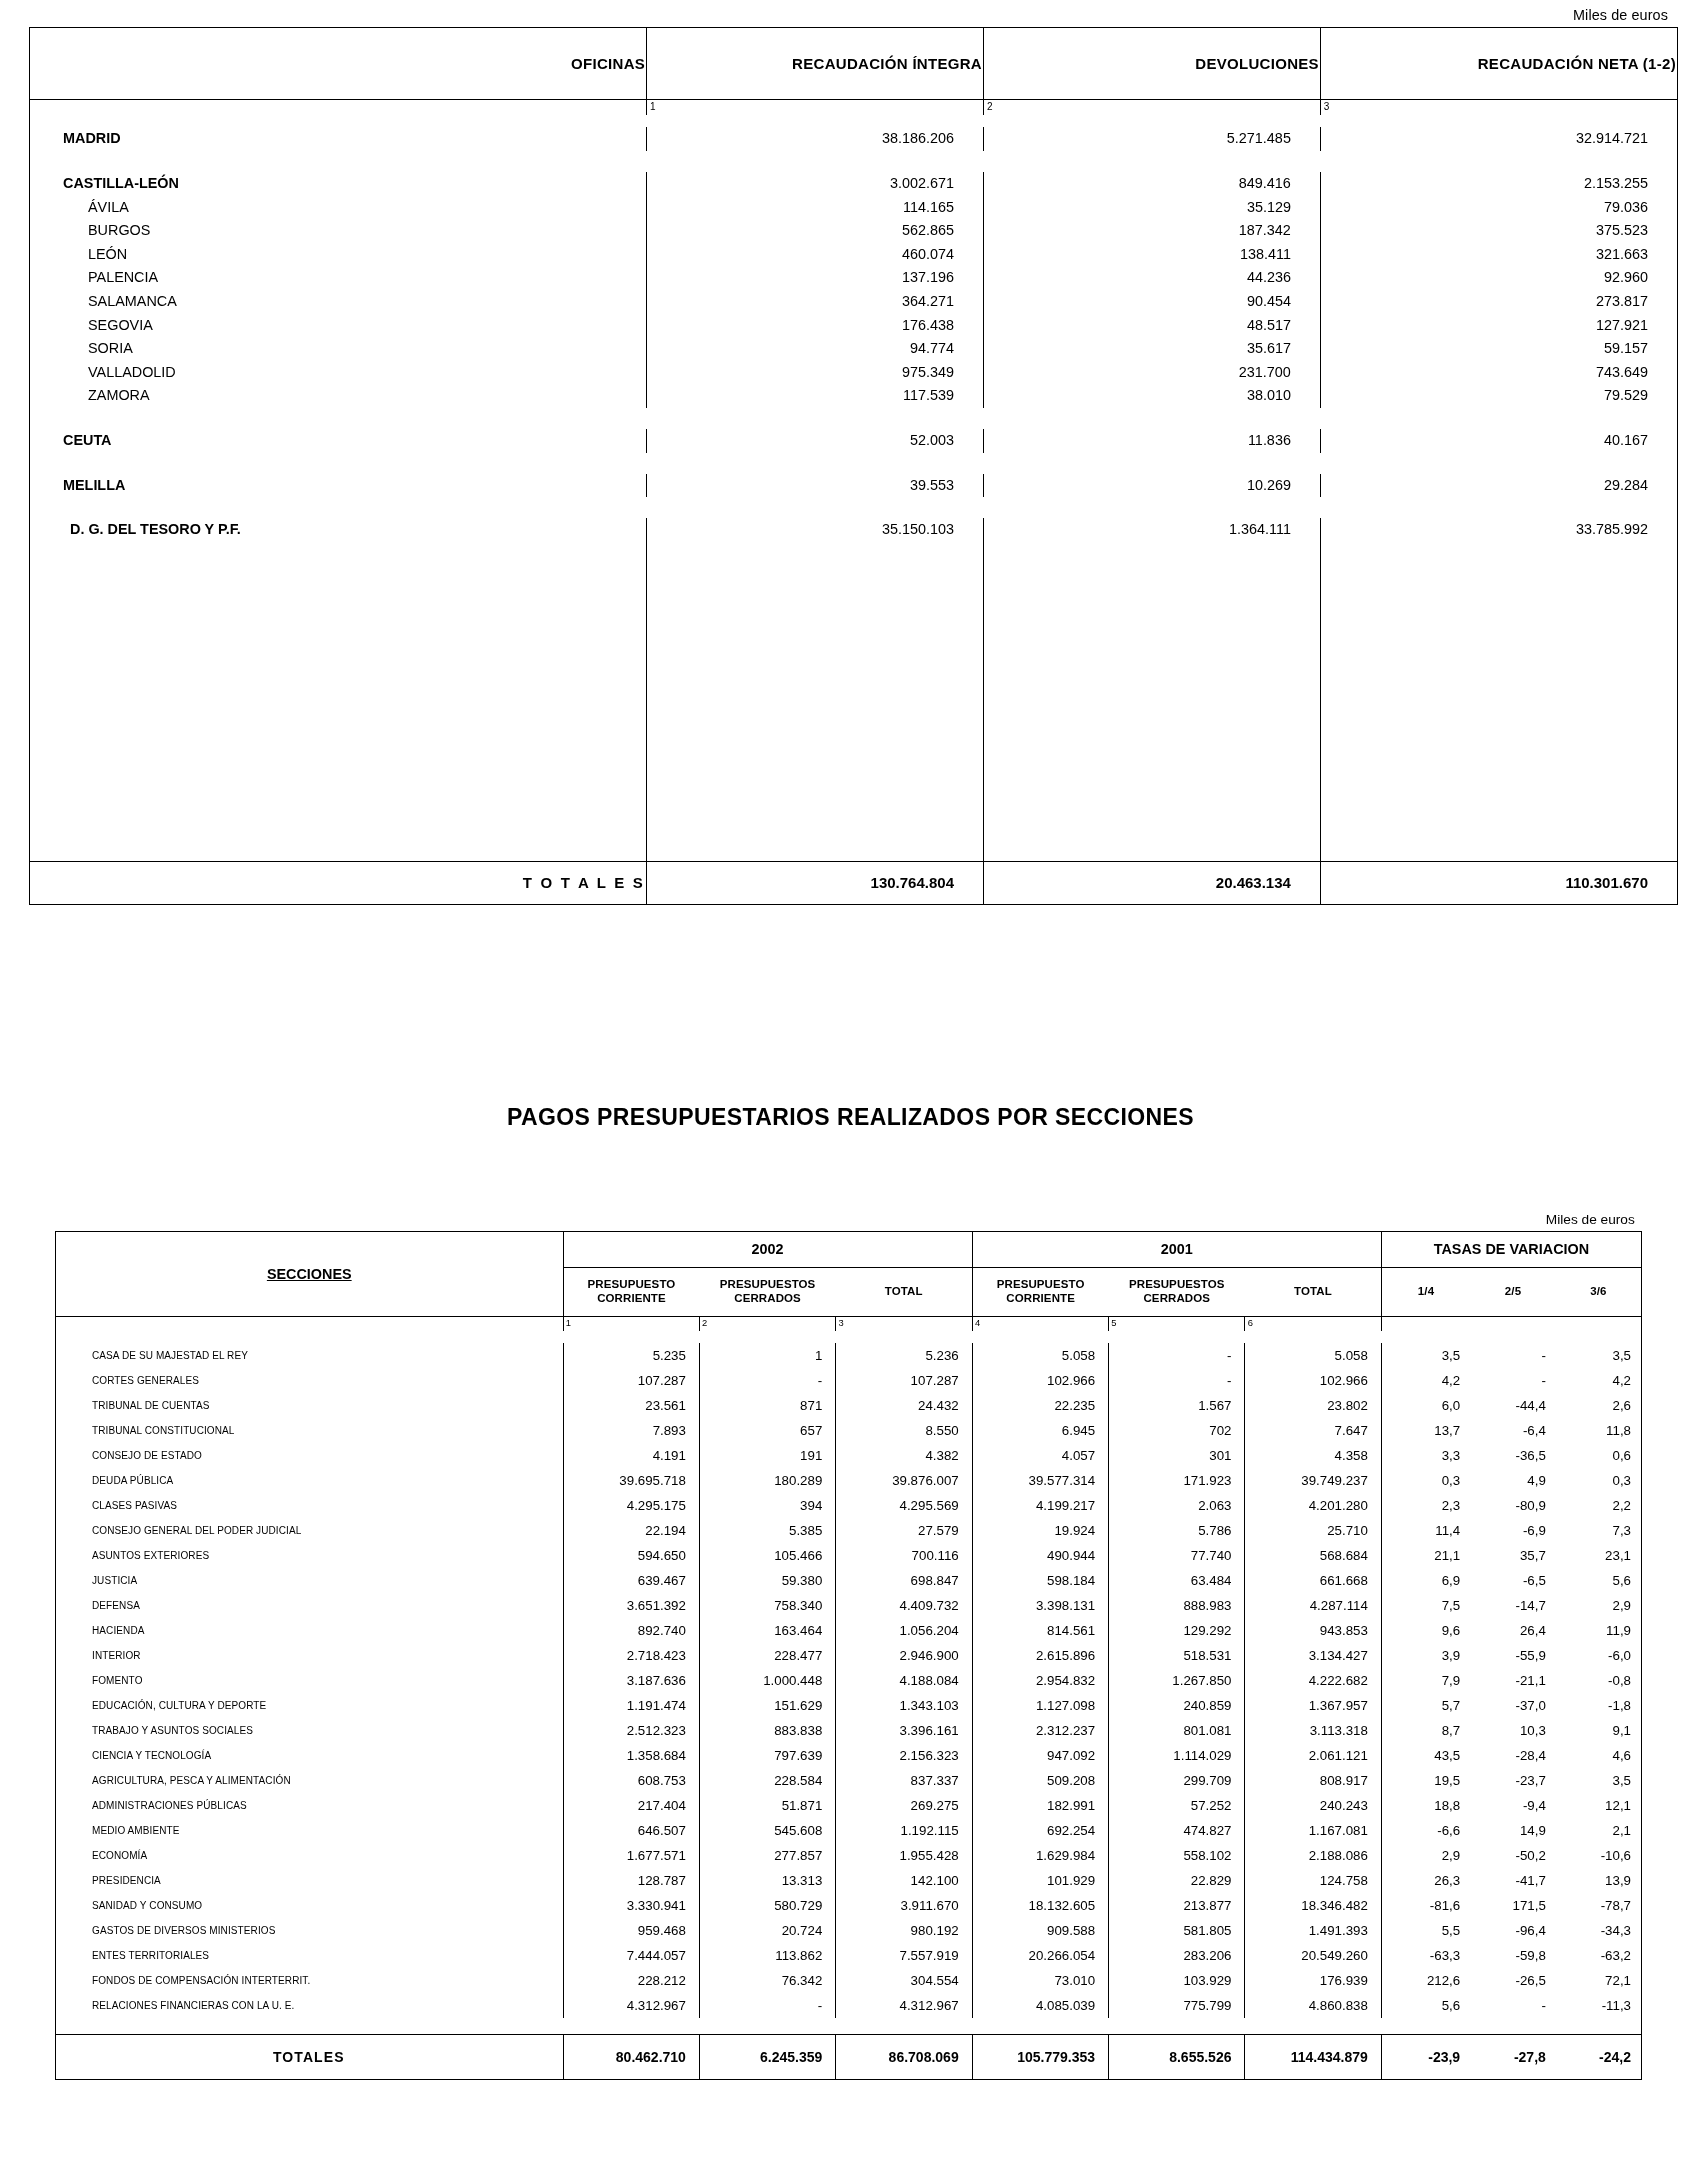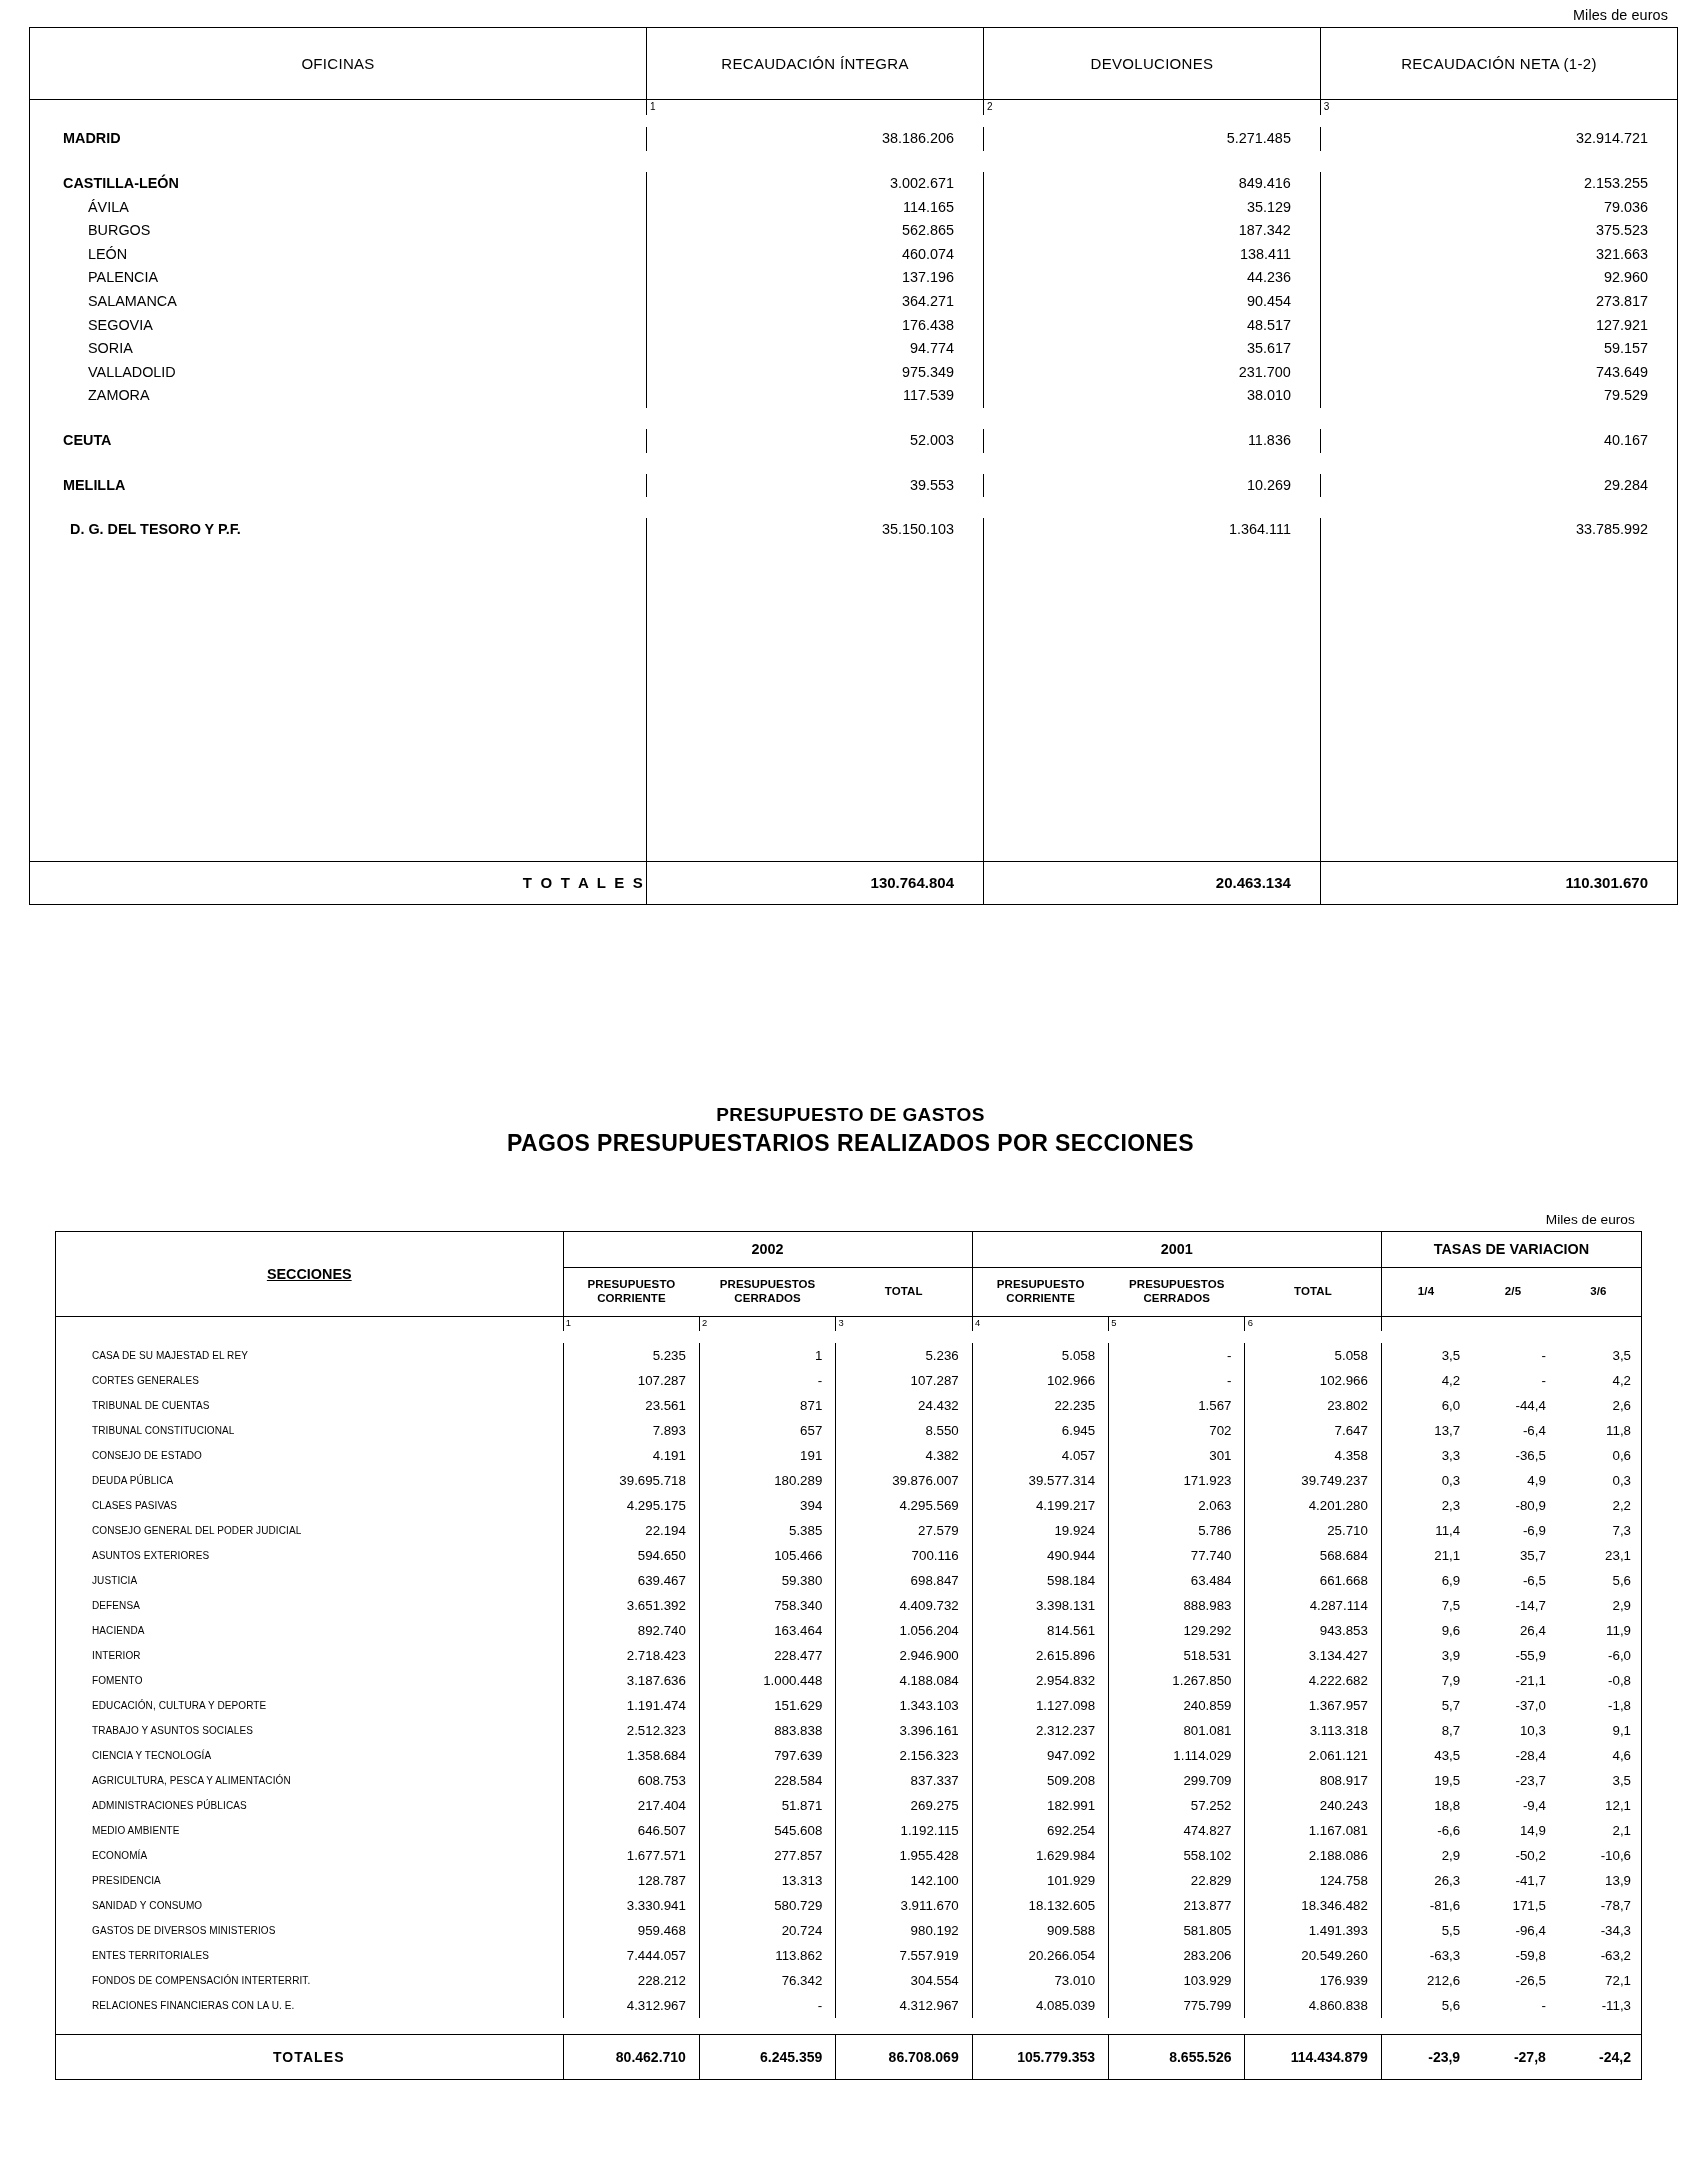--- a/index.html
+++ b/index.html
@@ -45,23 +45,23 @@
     border: 1.4px solid #000;
   }
   .t1 th, .t1 td {
     border: none;
     vertical-align: top;
   }
   .t1 .hdrrow th {
     border-bottom: 1.4px solid #000;
     height: 69px;
     font-size: 15px;
-    font-weight: normal;
+    font-weight: bold;
     letter-spacing: 0.3px;
-    text-align: center;
+    text-align: right;
     vertical-align: middle;
   }
   .t1 .vline {
     border-left: 1.4px solid #000;
   }
   .num-hdr {
     font-size: 10px;
     font-weight: normal;
     text-align: left;
     padding-left: 2.9px;
@@ -380,21 +380,20 @@
         <td colspan="2" class="lbl">T O T A L E S</td>
         <td colspan="2" class="val vline">130.764.804</td>
         <td colspan="2" class="val vline">20.463.134</td>
         <td colspan="2" class="val vline">110.301.670</td>
       </tr>
     </tbody>
       </table>
   </div>
 
   <div class="titleblock">
-    <div class="l1">PRESUPUESTO DE GASTOS</div>
     <div class="l2">PAGOS PRESUPUESTARIOS REALIZADOS POR SECCIONES</div>
   </div>
 
   <div class="t2-wrap">
     <div class="t2-units">Miles de euros</div>
     <table class="t2">
       <colgroup>
         <col style="width:32.0%">
         <col style="width:8.6%">
         <col style="width:8.6%">

